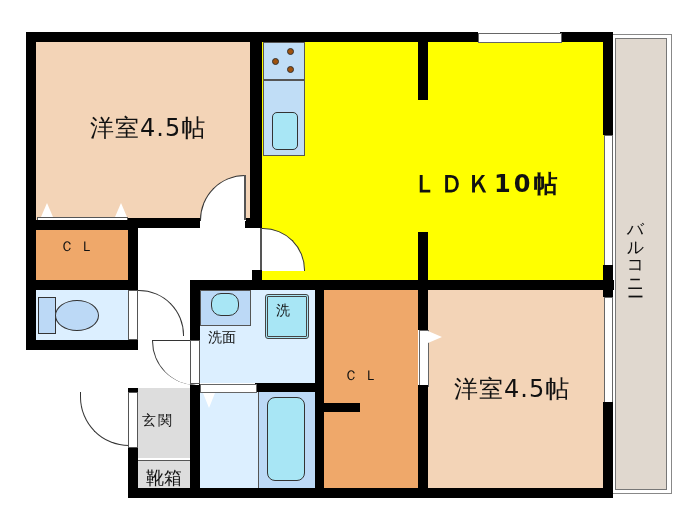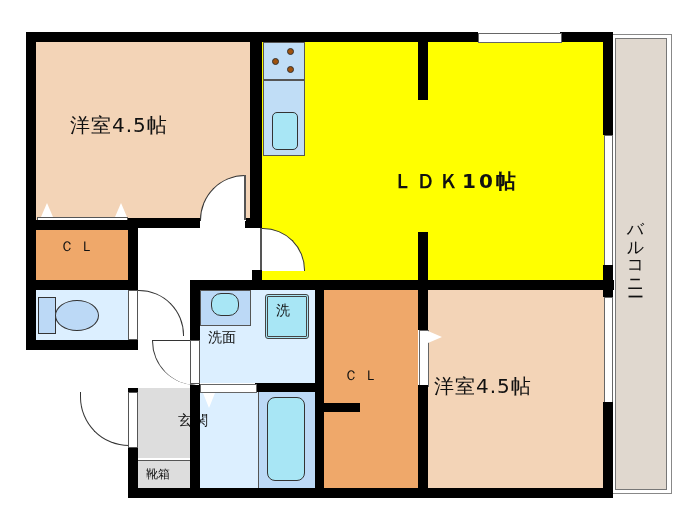--- a/index.html
+++ b/index.html
@@ -1,22 +1,22 @@
 <!DOCTYPE html>
 <html><head>
 <meta charset="utf-8">
 <style>
   html,body{margin:0;padding:0;background:#ffffff;}
   body{width:700px;height:525px;position:relative;overflow:hidden;font-family:"DejaVu Sans",sans-serif;}
   .abs{position:absolute;box-sizing:border-box;}
   .wall{position:absolute;background:#000;}
   .lbl{position:absolute;color:#111;white-space:nowrap;}
-  .big{font-size:20px;letter-spacing:1px;}
+  .big{font-size:24px;letter-spacing:1px;margin-left:20px;}
   .small{font-size:14px;}
-  .tiny{font-size:12px;}
+  .tiny{font-size:18px;}
   .door{position:absolute;border:1.3px solid #333;background:#fff;}
   .win{position:absolute;background:#fff;border:1px solid #666;}
 </style>
 </head>
 <body>
 
 <div class="abs" style="left:612px;top:34px;width:60px;height:460px;border:1px solid #888;background:#fff;"></div>
 <div class="abs" style="left:615px;top:38px;width:52px;height:452px;background:#e0d8cf;border:1px solid #777;"></div>
 <div class="lbl" style="left:626px;top:210px;width:22px;font-size:17px;writing-mode:vertical-rl;text-orientation:upright;">バルコニー</div>
 
@@ -57,21 +57,21 @@
 <div class="lbl small" style="left:208px;top:329px;">洗面</div>
 <div class="abs" style="left:265px;top:294px;width:44px;height:45px;background:#a8e6f5;border:3px double #444;border-radius:3px;"></div>
 <div class="lbl small" style="left:276px;top:302px;">洗</div>
 
 <div class="abs" style="left:200px;top:392px;width:58px;height:96px;background:#dcefff;"></div>
 <div class="abs" style="left:258px;top:392px;width:57px;height:96px;background:#bcd9f6;border-left:1px solid #555;"></div>
 <div class="abs" style="left:267px;top:397px;width:38px;height:84px;border-radius:8px;background:#a8e6f5;border:1.5px solid #333;"></div>
 <div class="abs" style="left:203px;top:393px;width:0;height:0;border-left:6px solid transparent;border-right:6px solid transparent;border-top:15px solid #fff;"></div>
 
 <div class="abs" style="left:138px;top:388px;width:52px;height:70px;background:#ddd;"></div>
-<div class="lbl small" style="left:142px;top:412px;letter-spacing:2px;margin-left:36px;">玄関</div>
+<div class="lbl small" style="left:142px;top:412px;letter-spacing:2px;">玄関</div>
 <div class="abs" style="left:138px;top:460px;width:52px;height:28px;background:#ddd;border-top:1px solid #555;"></div>
 <div class="lbl tiny" style="left:146px;top:466px;">靴箱</div>
 
 <div class="wall" style="left:26px;top:32px;width:234px;height:10px;"></div>
 <div class="wall" style="left:250px;top:32px;width:228px;height:10px;"></div>
 <div class="wall" style="left:560px;top:32px;width:53px;height:10px;"></div>
 <div class="win" style="left:478px;top:33px;width:82px;height:8px;"></div>
 <div class="wall" style="left:26px;top:32px;width:10px;height:318px;"></div>
 <div class="wall" style="left:250px;top:32px;width:12px;height:196px;"></div>
 <div class="wall" style="left:26px;top:220px;width:112px;height:10px;"></div>

